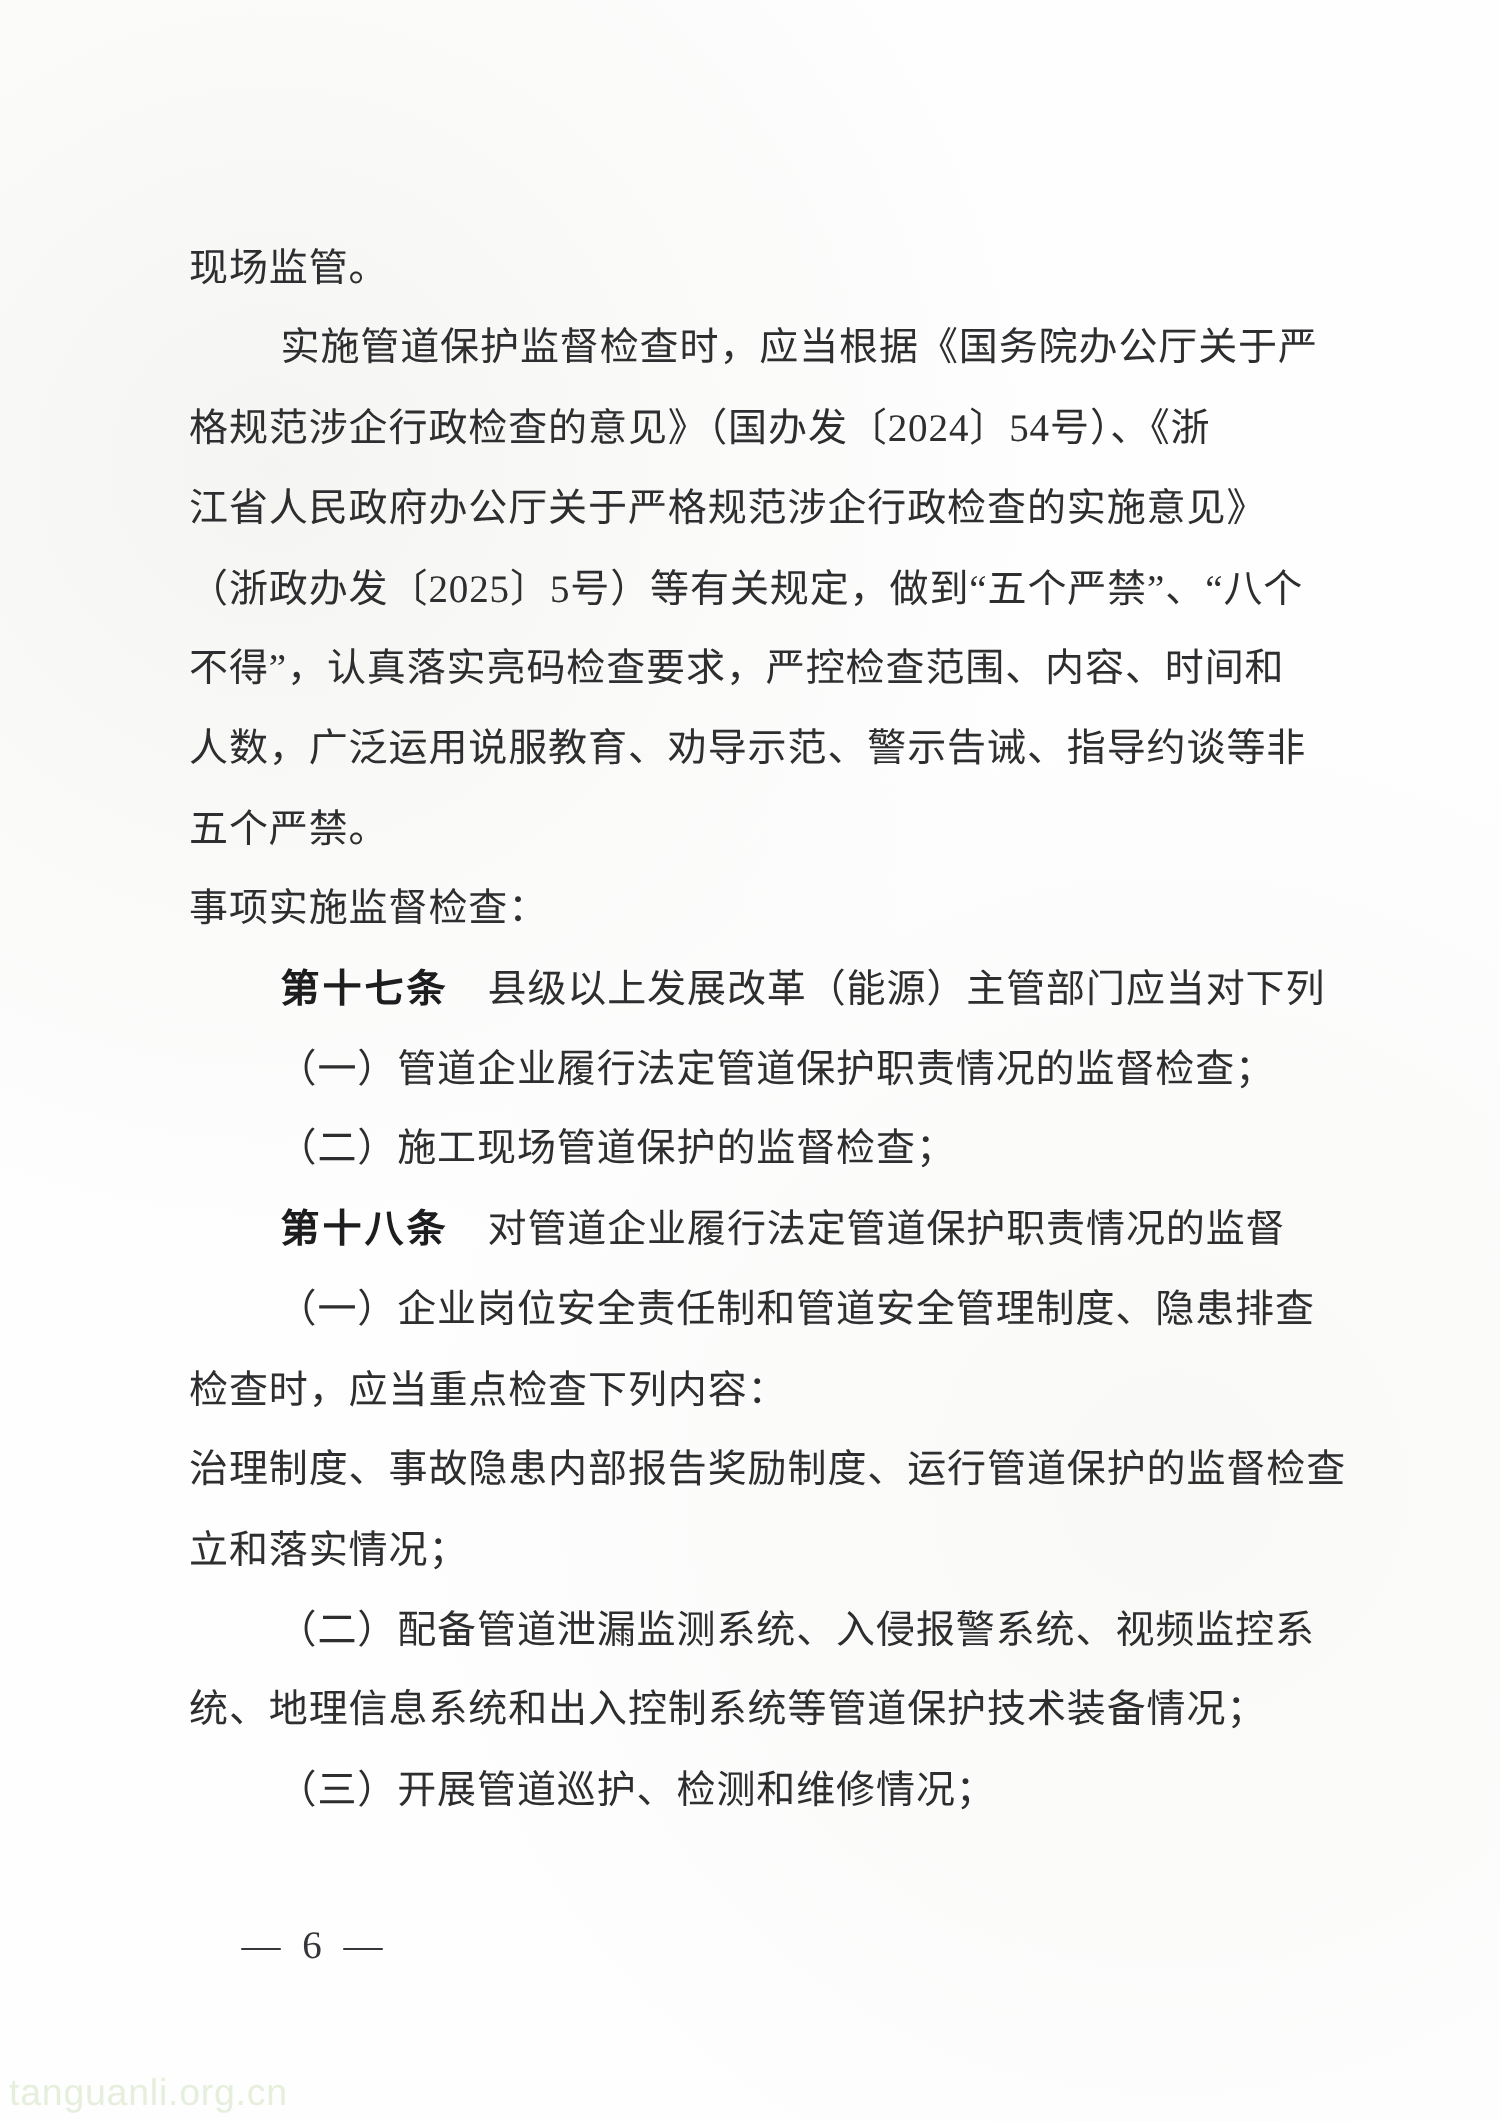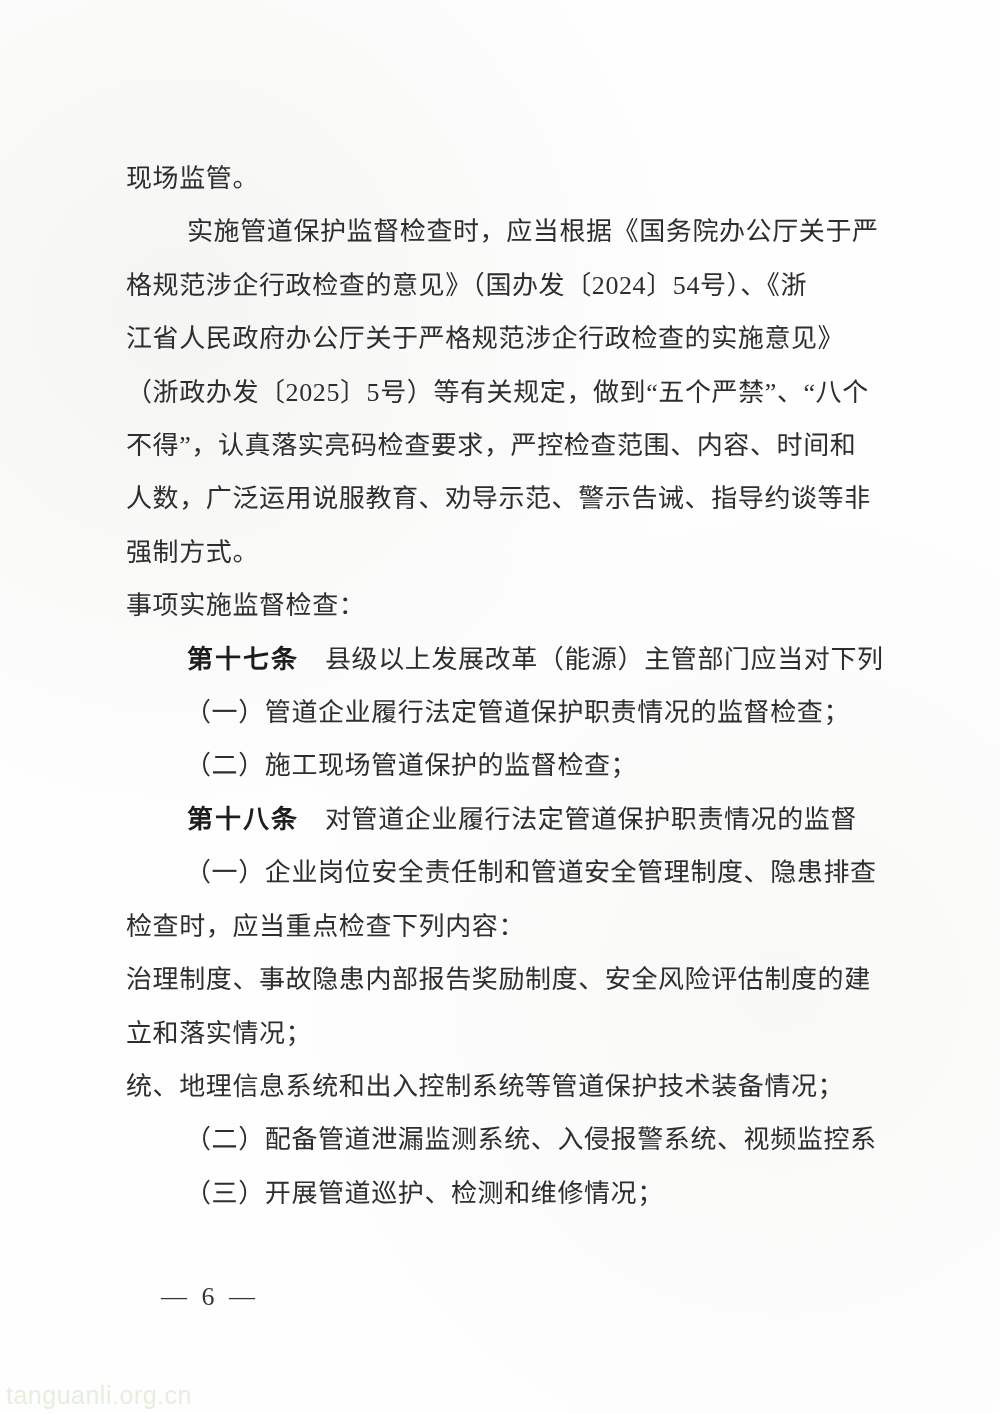--- a/index.html
+++ b/index.html
@@ -92,32 +92,32 @@
 <div class="page">
 
   <div class="text-column" id="text-column">
       <div class="line"><span>现场监管。</span></div>
       <div class="line indent"><span>实施管道保护监督检查时，应当根据《国务院办公厅关于严</span></div>
       <div class="line"><span>格规范涉企行政检查的意见》（国办发〔2024〕54号）、《浙</span></div>
       <div class="line"><span>江省人民政府办公厅关于严格规范涉企行政检查的实施意见》</span></div>
       <div class="line"><span>（浙政办发〔2025〕5号）等有关规定，做到“五个严禁”、“八个</span></div>
       <div class="line"><span>不得”，认真落实亮码检查要求，严控检查范围、内容、时间和</span></div>
       <div class="line"><span>人数，广泛运用说服教育、劝导示范、警示告诫、指导约谈等非</span></div>
-      <div class="line"><span>强制方式。</span></div>
+      <div class="line"><span>五个严禁。</span></div>
       <div class="line"><span>事项实施监督检查：</span></div>
       <div class="line indent"><span class="art-label">第十七条</span><span class="art-gap"> </span><span>县级以上发展改革（能源）主管部门应当对下列</span></div>
       <div class="line indent-item"><span>（一）管道企业履行法定管道保护职责情况的监督检查；</span></div>
       <div class="line indent-item"><span>（二）施工现场管道保护的监督检查；</span></div>
       <div class="line indent"><span class="art-label">第十八条</span><span class="art-gap"> </span><span>对管道企业履行法定管道保护职责情况的监督</span></div>
       <div class="line indent-item"><span>（一）企业岗位安全责任制和管道安全管理制度、隐患排查</span></div>
       <div class="line"><span>检查时，应当重点检查下列内容：</span></div>
-      <div class="line"><span>治理制度、事故隐患内部报告奖励制度、安全风险评估制度的建</span></div>
+      <div class="line"><span>治理制度、事故隐患内部报告奖励制度、运行管道保护的监督检查</span></div>
       <div class="line"><span>立和落实情况；</span></div>
+      <div class="line indent-item"><span>（二）配备管道泄漏监测系统、入侵报警系统、视频监控系</span></div>
       <div class="line"><span>统、地理信息系统和出入控制系统等管道保护技术装备情况；</span></div>
-      <div class="line indent-item"><span>（二）配备管道泄漏监测系统、入侵报警系统、视频监控系</span></div>
       <div class="line indent-item"><span>（三）开展管道巡护、检测和维修情况；</span></div>
     </div>
 
   <div class="folio">— 6 —</div>
 
   <div class="watermark">tanguanli.org.cn</div>
 
 </div>
 
 </body></html>

